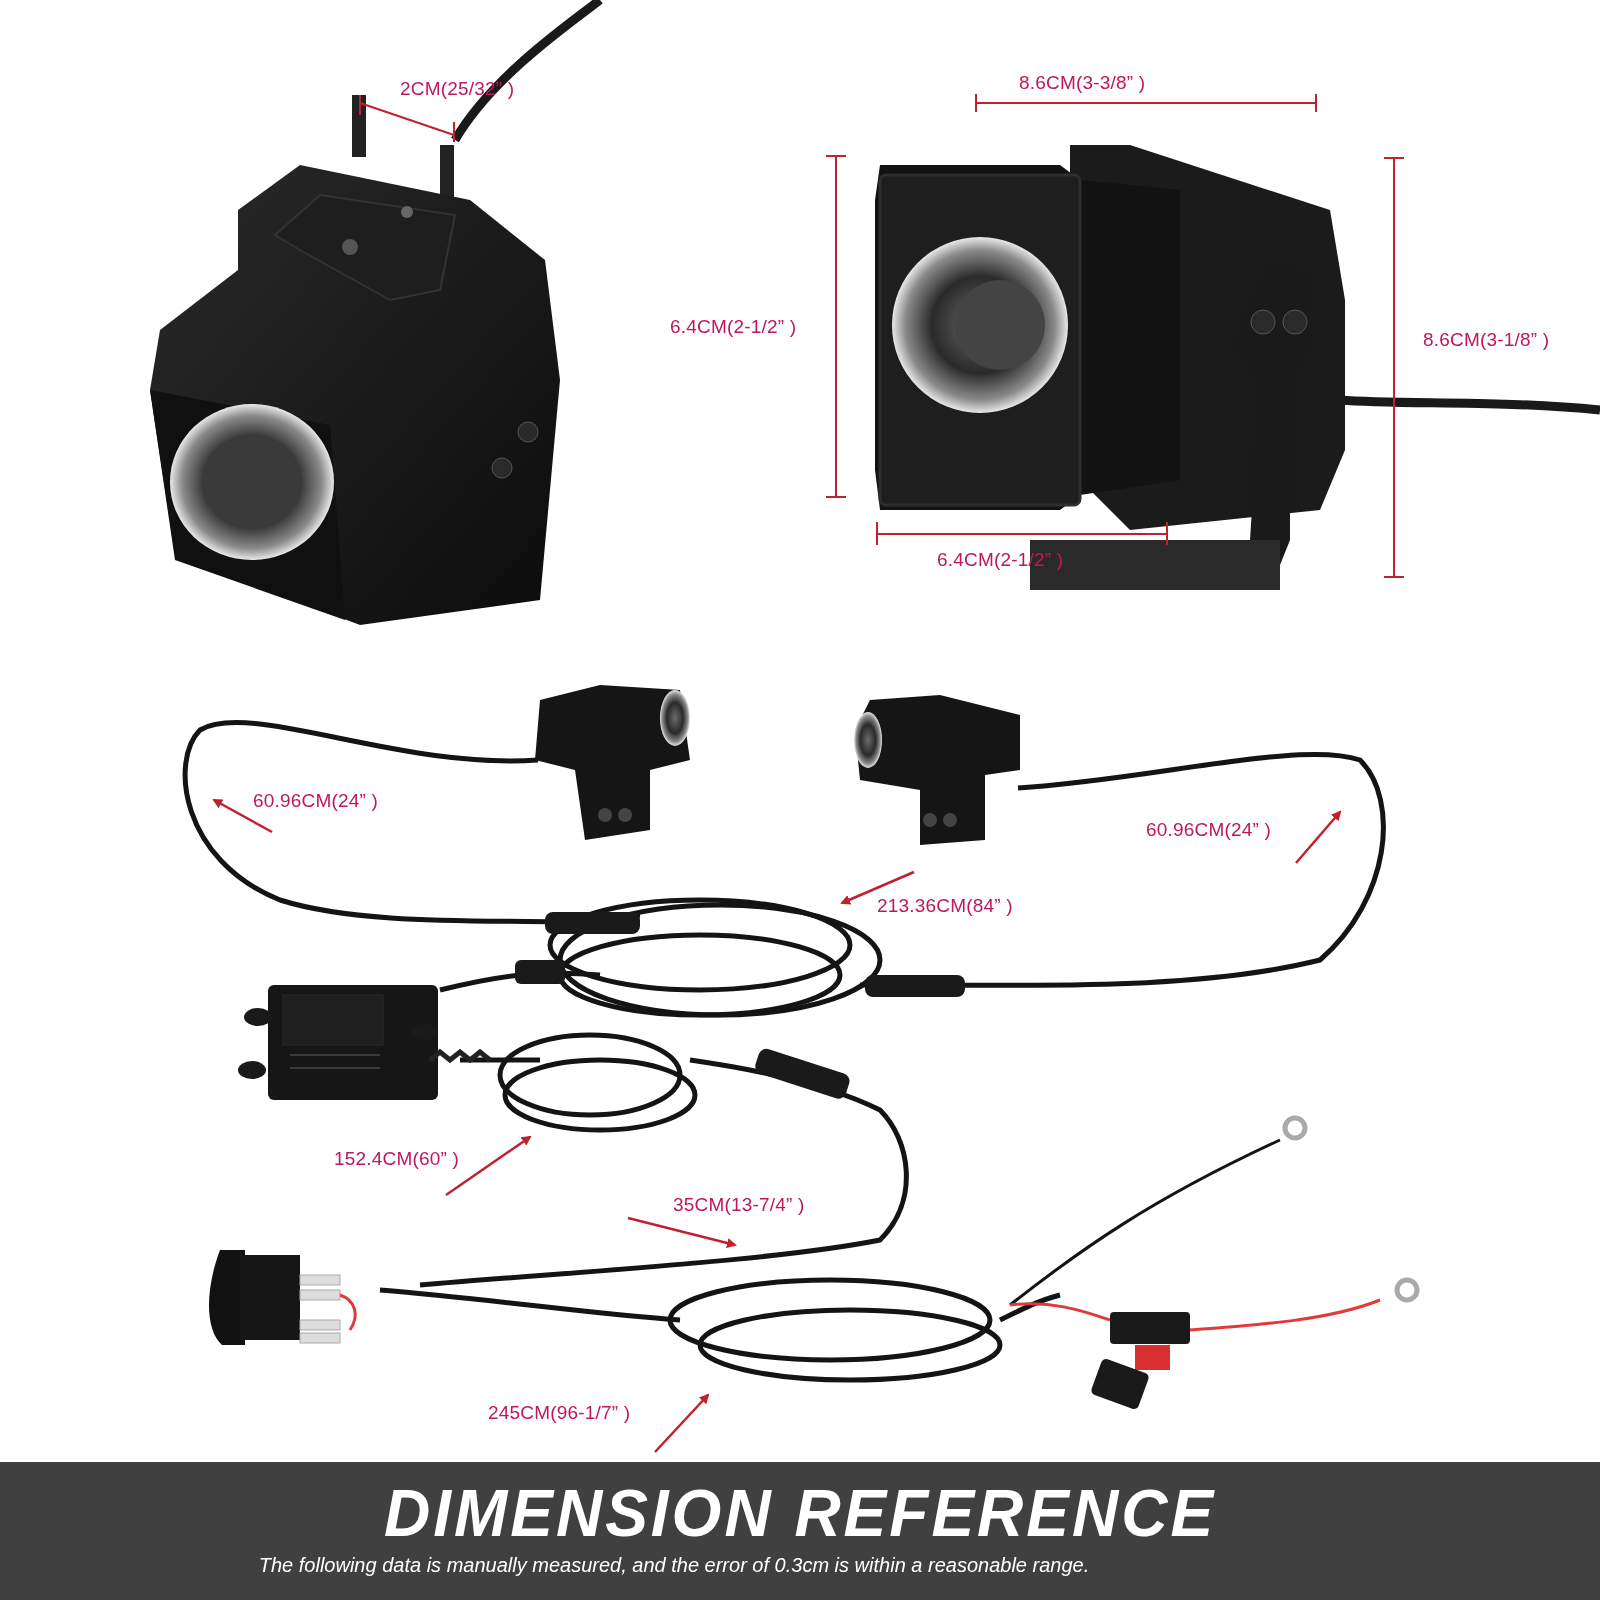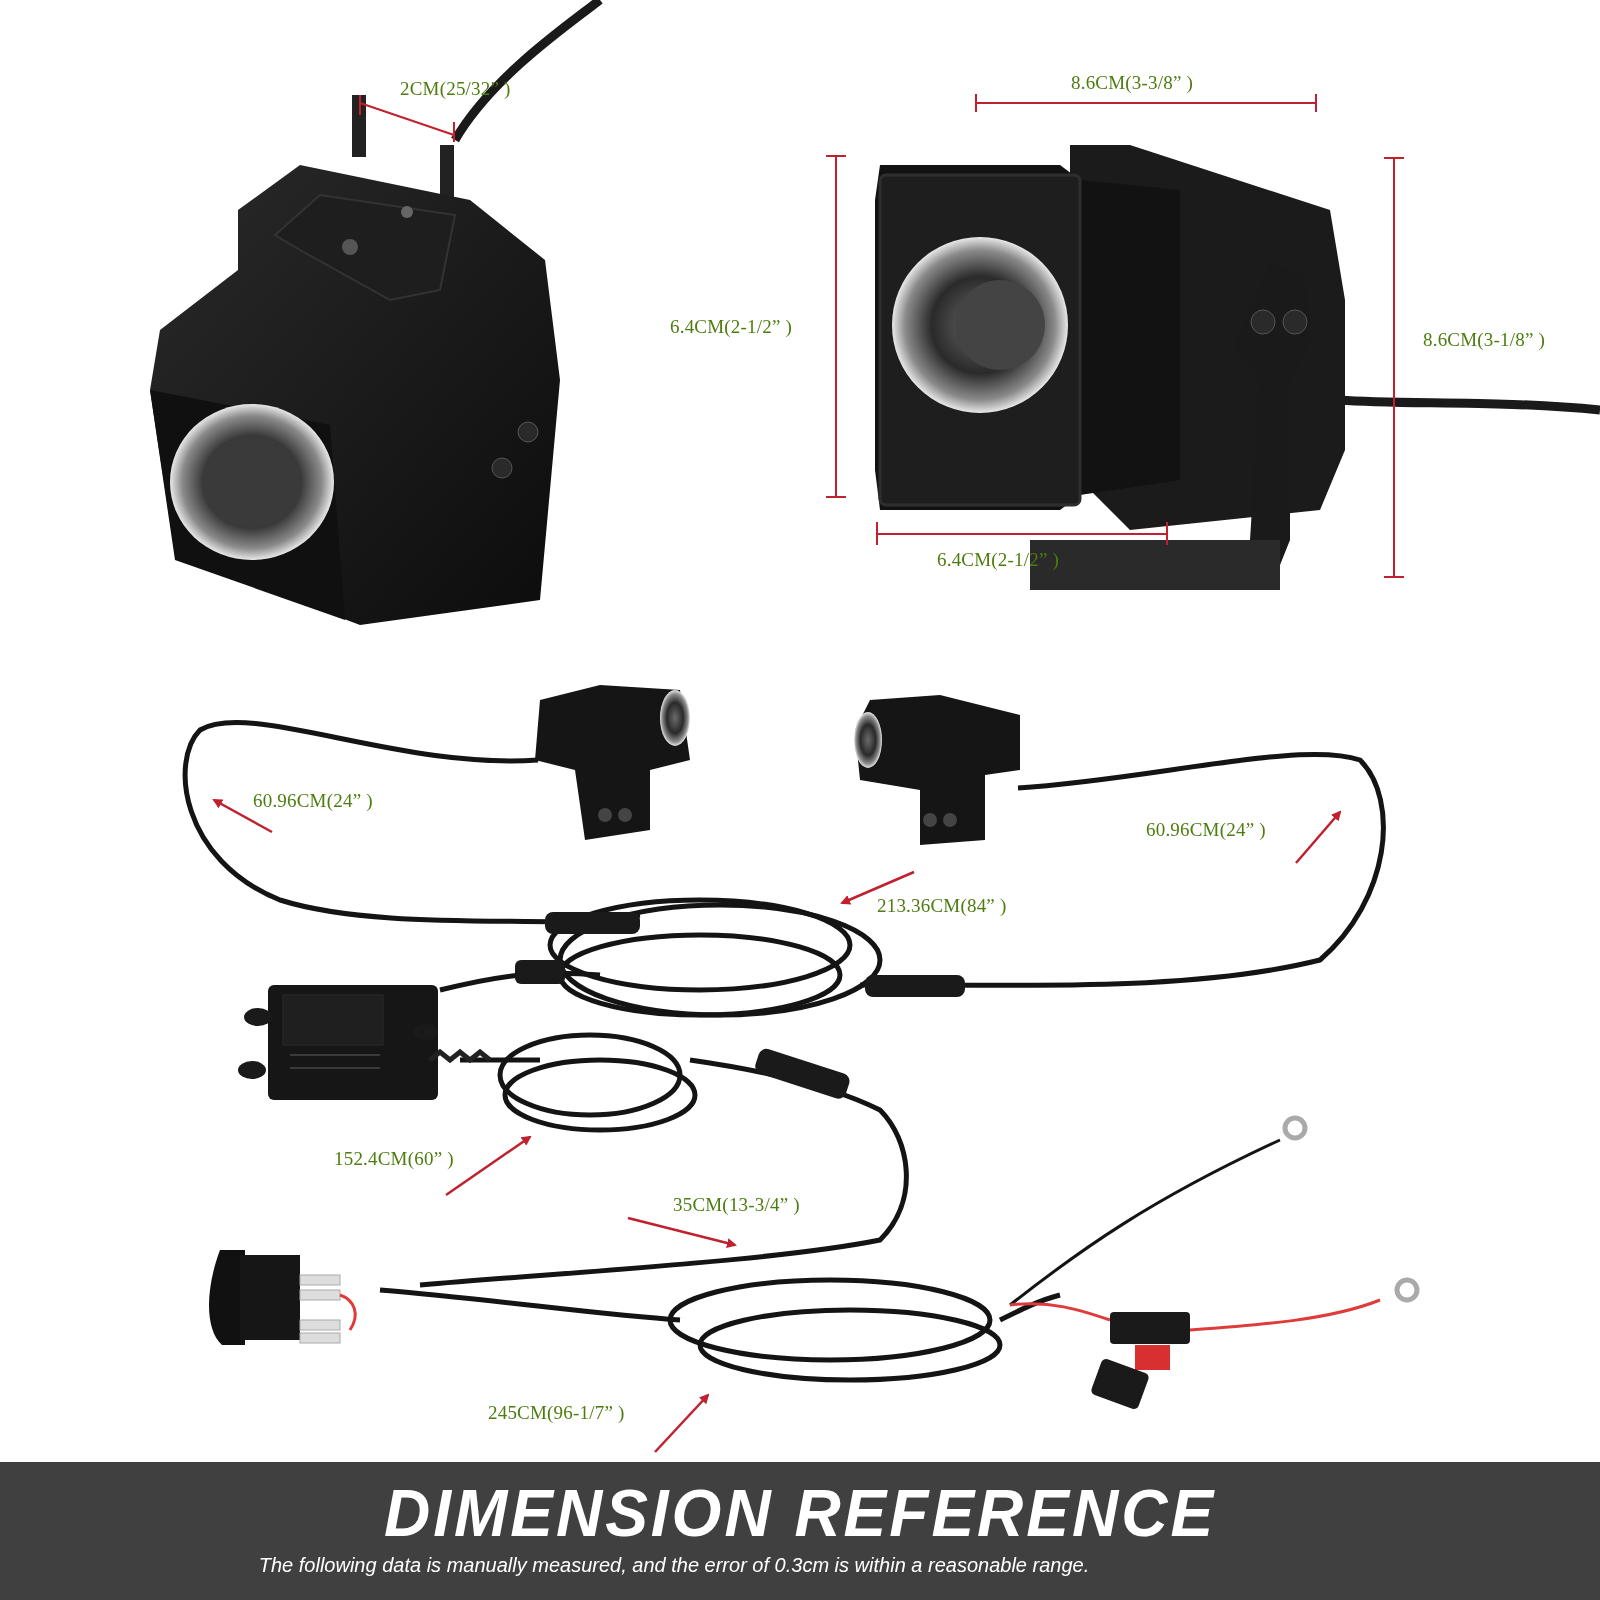--- a/index.html
+++ b/index.html
@@ -1,18 +1,18 @@
 <!DOCTYPE html>
 <html><head>
 <meta charset="utf-8">
 <style>
   html, body { margin: 0; padding: 0; background: #ffffff; }
   body { width: 1600px; height: 1600px; position: relative; overflow: hidden; font-family: "Liberation Sans", sans-serif; }
   #art { position: absolute; left: 0; top: 0; width: 1600px; height: 1600px; }
-  .dim-label { position: absolute; color: #4d7c0f; font-family: Liberation Serif, serif; font-size: 19px; white-space: nowrap; letter-spacing: 0.2px; }
+  .dim-label { position: absolute; color: #be185d; font-family: Liberation Sans, sans-serif; font-size: 19px; white-space: nowrap; letter-spacing: 0.2px; }
   .banner { position: absolute; left: 0; top: 1462px; width: 1600px; height: 138px; background: #404040; }
   .banner-title { position: absolute; left: 0; width: 1600px; top: 14px; text-align: center; color: #ffffff; font-family: "Liberation Sans", sans-serif; font-weight: 900; font-style: italic; font-size: 64px; letter-spacing: 3px; transform: scaleY(1.05); }
   .banner-note { position: absolute; left: 0; width: 1348px; top: 92px; text-align: center; color: #ffffff; font-family: "Liberation Sans", sans-serif; font-style: italic; font-size: 20px; }
 </style>
 </head>
 <body>
 
 <svg id="art" viewBox="0 0 1600 1600" xmlns="http://www.w3.org/2000/svg">
   <defs>
     <marker id="arrowhead" markerWidth="10" markerHeight="10" refX="8" refY="5" orient="auto" markerUnits="userSpaceOnUse">
@@ -171,27 +171,27 @@
     <line x1="272" y1="832" x2="214" y2="800" marker-end="url(#arrowhead)"></line>
     <line x1="1296" y1="863" x2="1340" y2="812" marker-end="url(#arrowhead)"></line>
     <line x1="914" y1="872" x2="842" y2="903" marker-end="url(#arrowhead)"></line>
     <line x1="446" y1="1195" x2="530" y2="1137" marker-end="url(#arrowhead)"></line>
     <line x1="628" y1="1218" x2="735" y2="1245" marker-end="url(#arrowhead)"></line>
     <line x1="655" y1="1452" x2="708" y2="1395" marker-end="url(#arrowhead)"></line>
   </g>
 </svg>
 
 <div class="dim-label" style="left:400px; top:78px;">2CM(25/32” )</div>
-<div class="dim-label" style="left:1071px; top:72px;text-align:center;">8.6CM(3-3/8” )</div>
+<div class="dim-label" style="left:1019px; top:72px;text-align:center;">8.6CM(3-3/8” )</div>
 <div class="dim-label" style="left:670px; top:316px;">6.4CM(2-1/2” )</div>
 <div class="dim-label" style="left:1423px; top:329px;">8.6CM(3-1/8” )</div>
 <div class="dim-label" style="left:937px; top:549px;">6.4CM(2-1/2” )</div>
 <div class="dim-label" style="left:253px; top:790px;">60.96CM(24” )</div>
 <div class="dim-label" style="left:1146px; top:819px;">60.96CM(24” )</div>
 <div class="dim-label" style="left:877px; top:895px;">213.36CM(84” )</div>
 <div class="dim-label" style="left:334px; top:1148px;">152.4CM(60” )</div>
-<div class="dim-label" style="left:673px; top:1194px;">35CM(13-3/4” )</div>
+<div class="dim-label" style="left:673px; top:1194px;">35CM(13-7/4” )</div>
 <div class="dim-label" style="left:488px; top:1402px;">245CM(96-1/7” )</div>
 
 <div class="banner">
   <div class="banner-title">DIMENSION REFERENCE</div>
   <div class="banner-note">The following data is manually measured, and the error of 0.3cm is within a reasonable range.</div>
 </div>
 
 </body></html>

